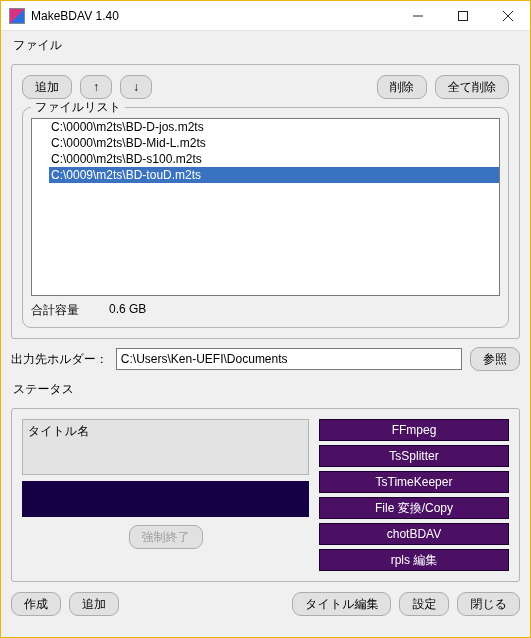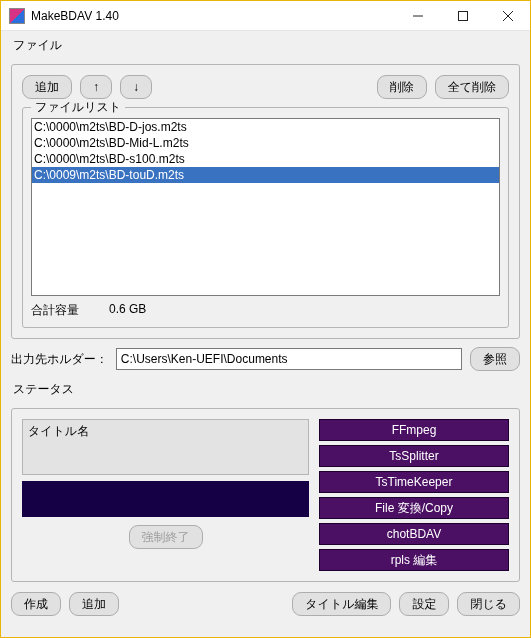--- a/index.html
+++ b/index.html
@@ -78,39 +78,40 @@
     display: inline-flex;
     align-items: center;
     justify-content: center;
     min-width: 36px;
   }
   .btn:disabled { color: #9d9d9d; }
   .btn.small { min-width: 32px; padding: 0 8px; }
   .flex-spacer { flex: 1 1 auto; }
   .inner-group {
     border: 1px solid #b5b5b5;
-    border-radius: 3px;
+    border-radius: 9px;
     padding: 10px 8px 8px 8px;
     position: relative;
     background: #f0f0f0;
   }
   .inner-group > .legend {
     position: absolute;
     top: -9px;
     left: 8px;
     background: #f0f0f0;
     padding: 0 4px;
     font-size: 12px;
   }
   .file-list {
     background: #fff;
     border: 1px solid #7a7a7a;
     height: 178px;
     overflow: hidden;
     font-size: 12px;
+    padding-left: 17px;
   }
   .file-item {
     padding: 1px 2px;
     white-space: nowrap;
     color: #000;
   }
   .file-item.selected {
     background: #3a72c2;
     color: #fff;
   }

